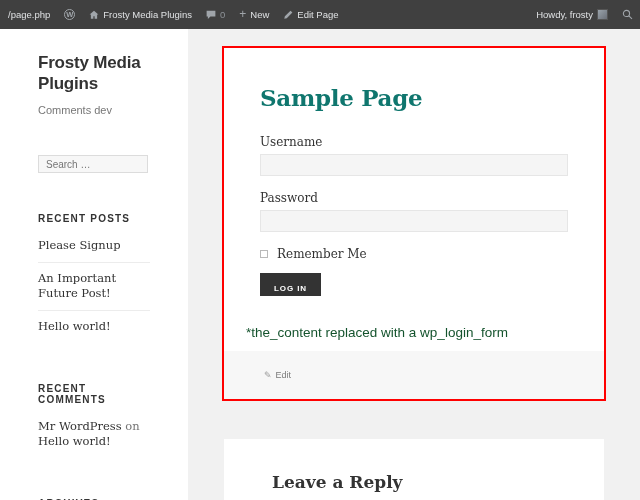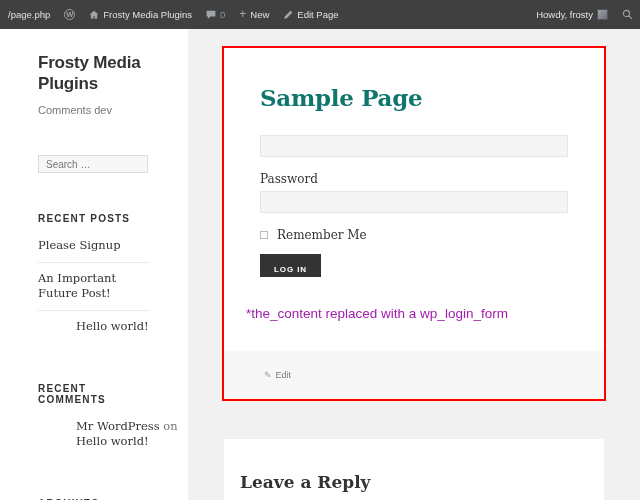--- a/index.html
+++ b/index.html
@@ -44,21 +44,21 @@
   .widget-title{
     font-size:10px; font-weight:bold; letter-spacing:1.2px; color:#333;
     text-transform:uppercase; margin-bottom:6px;
   }
   .widget ul{ list-style:none; }
   .widget li{
     font-family:"DejaVu Serif","Liberation Serif",serif;
     font-size:11.5px; color:#333; padding:8px 0 9px 0; border-bottom:1px solid #ececec;
     width:112px; line-height:1.3;
   }
-  .widget li:last-child{ border-bottom:none;margin-left:38px; }
+  .widget li:last-child{ border-bottom:none; }
   .widget li a{ color:#333; text-decoration:none; }
   .muted-on{ color:#757575; }
 
   
   .main{ position:absolute; left:188px; top:17px; width:452px; height:483px; background:#f1f1f1; }
 
   .article-card{
     position:absolute; left:34px; top:29px; width:384px; height:355px;
     background:#ffffff; border:2px solid #ff0000;
   }
@@ -83,36 +83,36 @@
   .checkbox{
     -webkit-appearance:none; appearance:none; width:8px; height:8px;
     border:1px solid #b9b9b9; background:#fff; display:inline-block;
   }
   .login-btn{
     margin-top:12px; background:#333; color:#fff; border:none;
     font-family:"Liberation Sans",sans-serif; font-size:8px; font-weight:bold;
     letter-spacing:0.9px; padding:4px 14px; height:23px; line-height:23px; cursor:pointer;
   }
   .red-note{
-    margin:29px 0 0 -14px; color:#a21caf; font-size:13.5px;
+    margin:29px 0 0 -14px; color:#14532d; font-size:13.5px;
     font-family:"Liberation Sans",sans-serif; white-space:nowrap;
   }
   .entry-footer{
     position:absolute; left:0; right:0; bottom:0; height:48px; background:#f7f7f7;
     display:flex; align-items:center; padding-left:40px;
   }
   .edit-link{ display:flex; align-items:center; gap:4px; color:#7b7b7b; font-size:9px; text-decoration:none; }
   .pencil{ font-size:9px; color:#9a9a9a; }
 
   .comments-card{
     position:absolute; left:36px; top:422px; width:380px; height:120px; background:#ffffff;
   }
   .comments-card .reply-title{
     font-family:"DejaVu Serif","Liberation Serif",serif;
-    font-size:17px; font-weight:bold; color:#333; padding:33px 0 0 16px;
+    font-size:17px; font-weight:bold; color:#333; padding:33px 0 0 48px;
   }
 </style>
 </head>
 <body>
 
 <header class="admin-bar">
   <div class="ab-item first">
     <span>/page.php</span>
   </div>
   <div class="ab-item">
@@ -196,20 +196,21 @@
 
 </aside>
 
 <main class="main">
 
   <article class="article-card">
     <div class="article-inner">
       <h1 class="entry-title">Sample Page</h1>
 
       <form class="login-form">
+        <label>Username</label>
         <input class="text-input" type="text" value="" style="">
         <label class="pw-label">Password</label>
         <input class="text-input" type="password" value="" style="">
         <div class="remember-row">
           <input type="checkbox" class="checkbox" style="">
           <span>Remember Me</span>
         </div>
         <button class="login-btn">LOG IN</button>
       </form>
 

